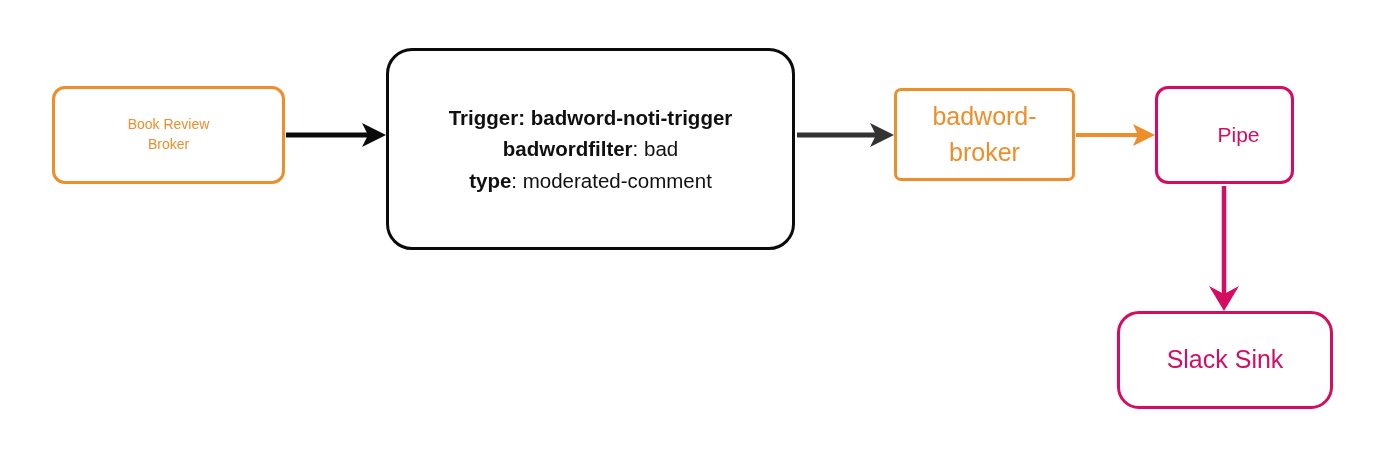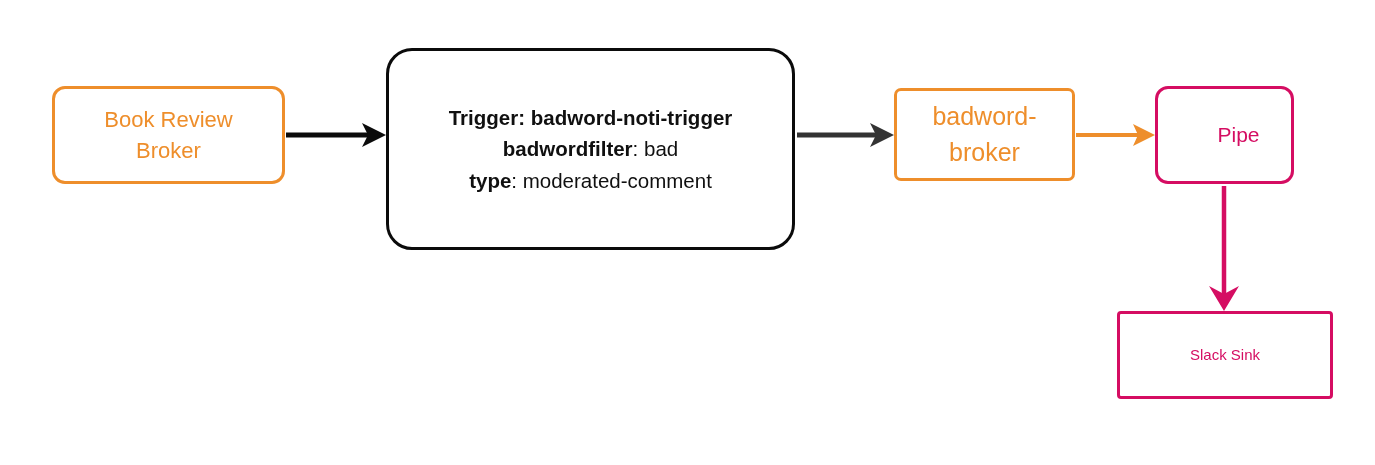--- a/index.html
+++ b/index.html
@@ -42,21 +42,21 @@
 
   
   .node-source {
     left: 52px;
     top: 86px;
     width: 233px;
     height: 98px;
     border: 3px solid #ee8e2b;
     border-radius: 13px;
     color: #ee8e2b;
-    font-size: 22px;
+    font-size: 14px;
   }
 
   
   .node-trigger {
     left: 386px;
     top: 48px;
     width: 409px;
     height: 202px;
     border: 3.5px solid #0b0b0b;
     border-radius: 26px;
@@ -92,25 +92,25 @@
     color: #d50d62;
     font-size: 21px;
     padding-left: 28px;
   }
 
   
   .node-sink {
     left: 1117px;
     top: 311px;
     width: 216px;
-    height: 88px;
+    height: 98px;
     border: 3.5px solid #d50d62;
-    border-radius: 4px;
+    border-radius: 22px;
     color: #d50d62;
-    font-size: 15px;
+    font-size: 25px;
   }
 </style>
 </head>
 <body>
 
 <div id="canvas">
 
   <svg class="edge-layer" viewBox="0 0 1375 465" width="1375" height="465" xmlns="http://www.w3.org/2000/svg">
 
     <g>

